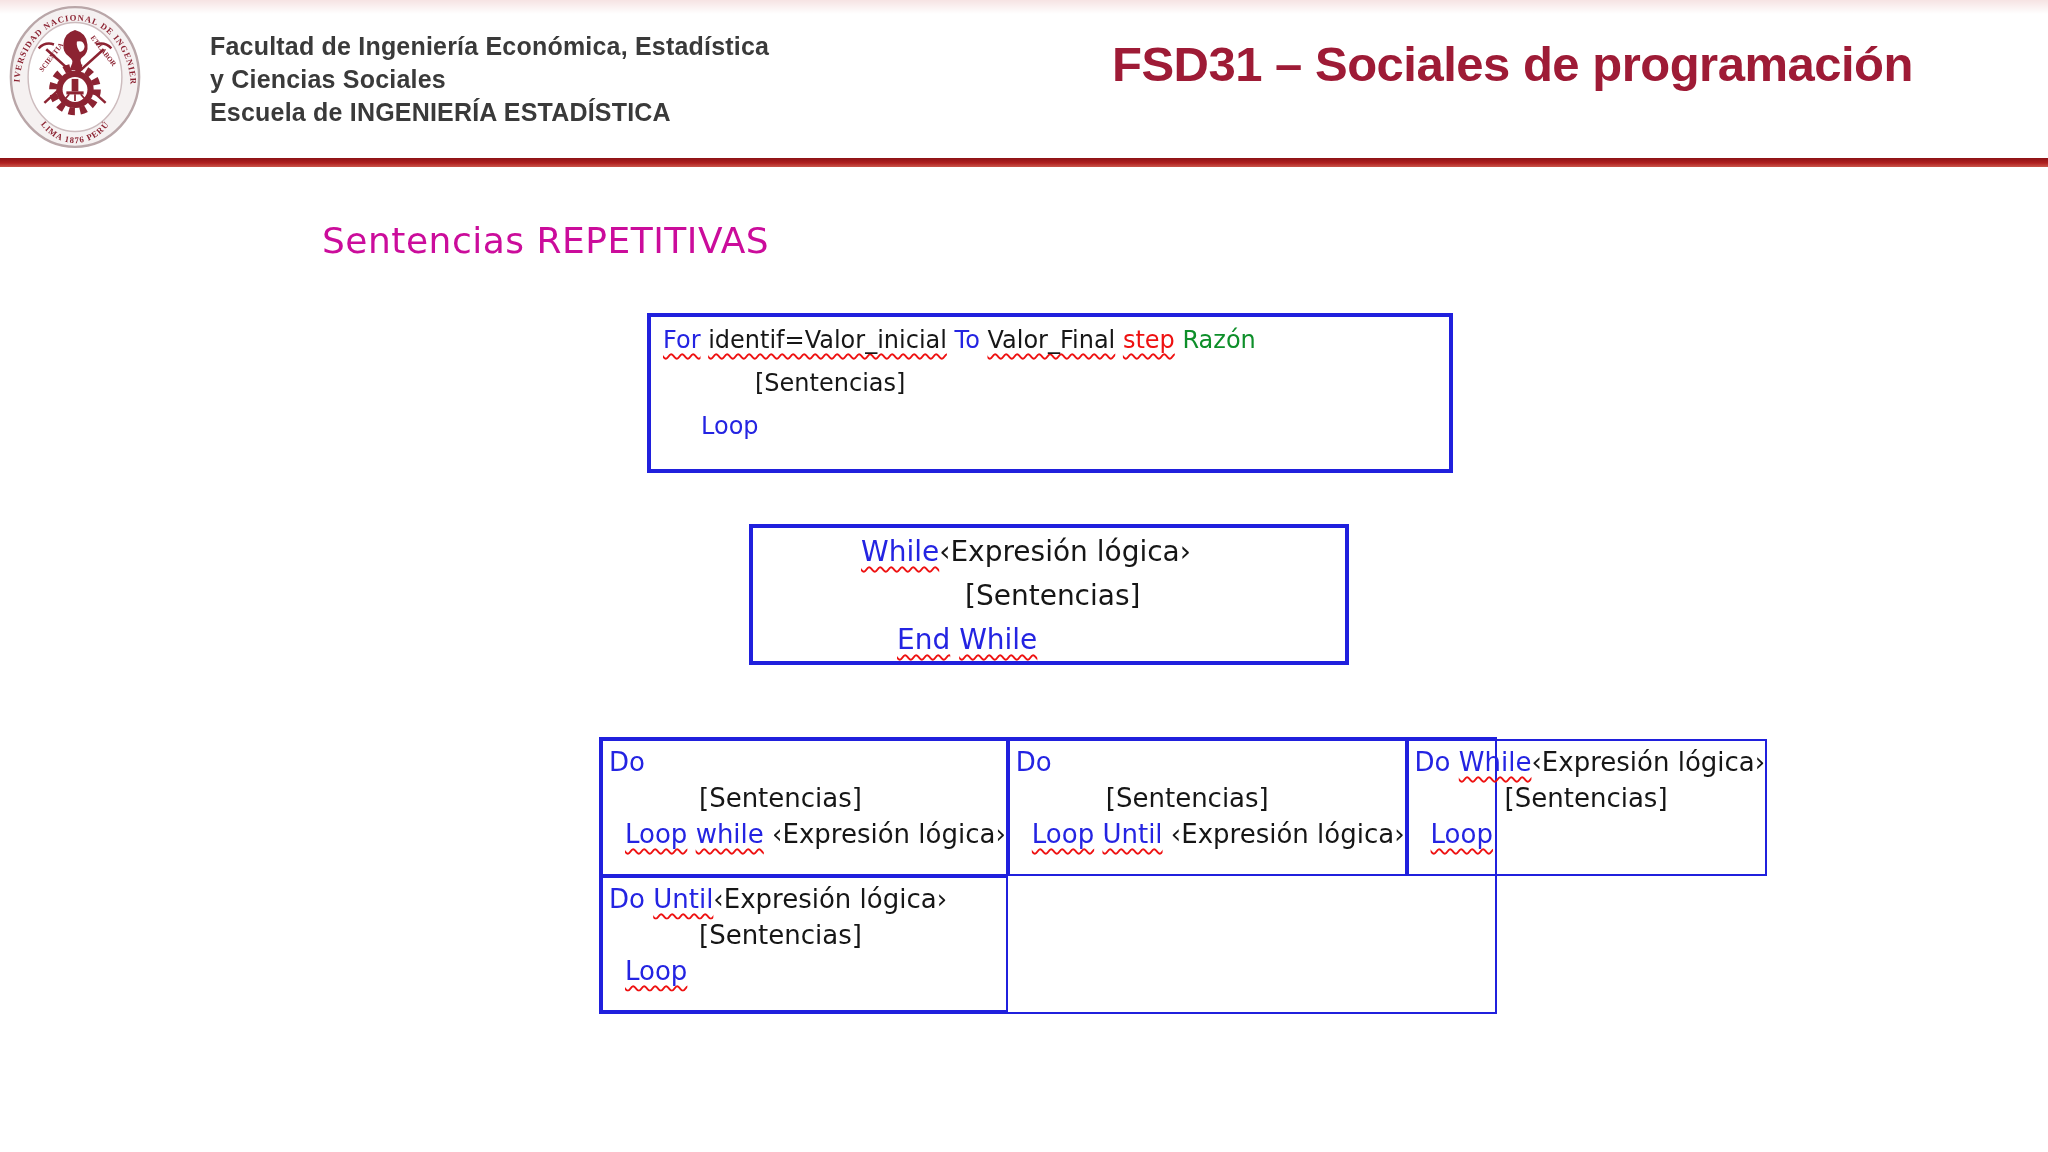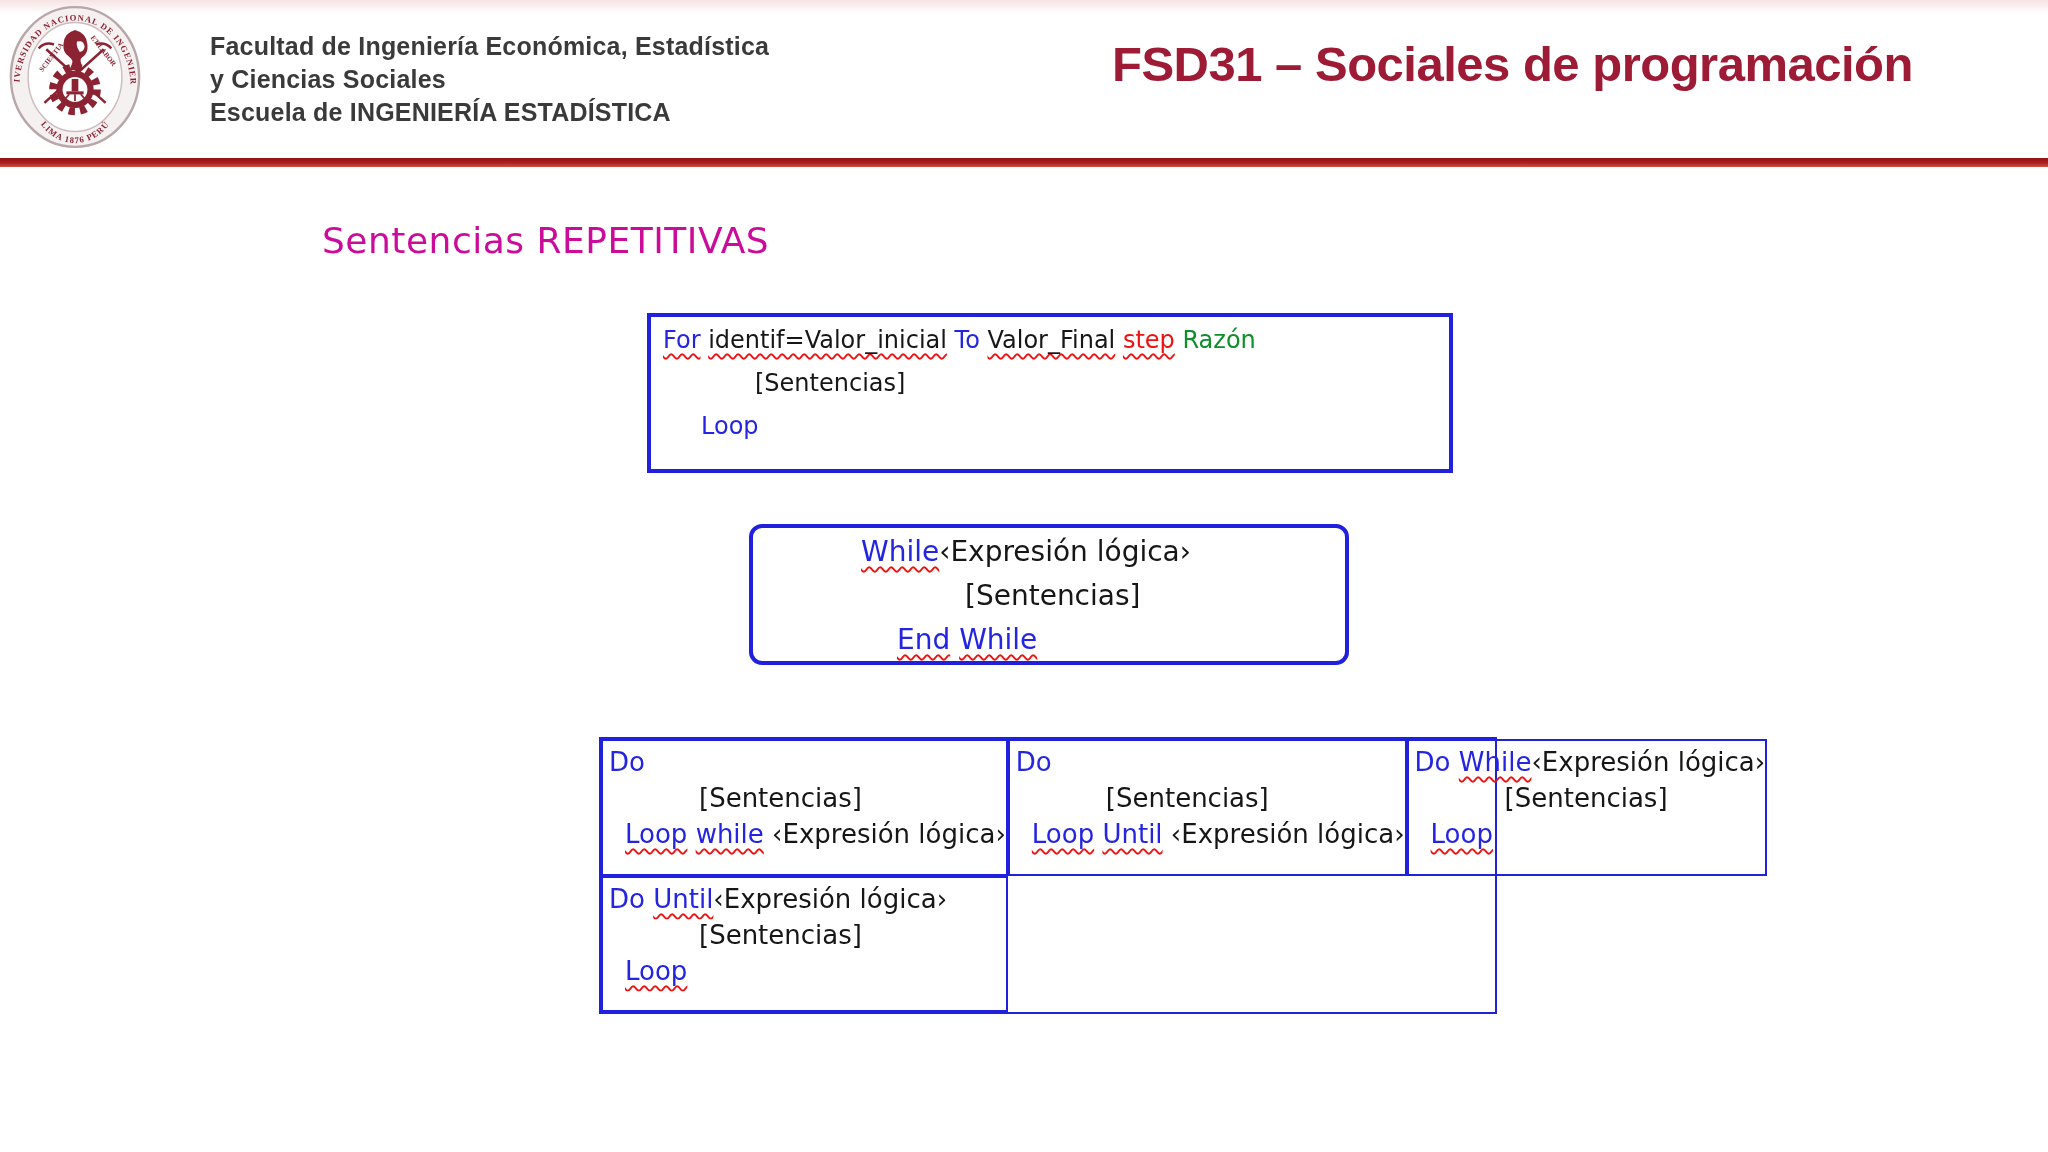--- a/index.html
+++ b/index.html
@@ -21,21 +21,21 @@
   .section-title{position:absolute;left:322px;top:220px;font-size:36px;
     color:var(--magenta);font-family:"DejaVu Sans",sans-serif;letter-spacing:0.5px;}
   .code{font-family:"DejaVu Sans",sans-serif;}
   .code-line{white-space:pre;}
   .box{position:absolute;border:4px solid var(--box_border);box-sizing:border-box;background:#fff;}
   #for-box{left:647px;top:313px;width:806px;height:160px;font-size:24px;}
   #for-box .code-line{line-height:43px;}
   #for-box .ln0{padding-left:12px;padding-top:2px;}
   #for-box .ln1{padding-left:104px;}
   #for-box .ln2{padding-left:50px;}
-  #while-box{left:749px;top:524px;width:600px;height:141px;font-size:28px;border-radius:13px;}
+  #while-box{left:749px;top:524px;width:600px;height:141px;font-size:28px;}
   #while-box .code-line{line-height:44px;}
   #while-box .ln0{padding-left:108px;padding-top:2px;}
   #while-box .ln1{padding-left:212px;}
   #while-box .ln2{padding-left:108px;margin-left:36px;}
   
   .do-table{position:absolute;left:599px;top:737px;width:898px;height:277px;
     display:grid;grid-template-columns:1fr 1fr 1fr;grid-template-rows:1fr 1fr;
     border:2px solid var(--box_border);box-sizing:border-box;background:#fff;font-size:26px;}
   .do-cell{border:2px solid var(--box_border);box-sizing:border-box;padding-top:3px;}
   .do-cell .code-line{line-height:36px;}

